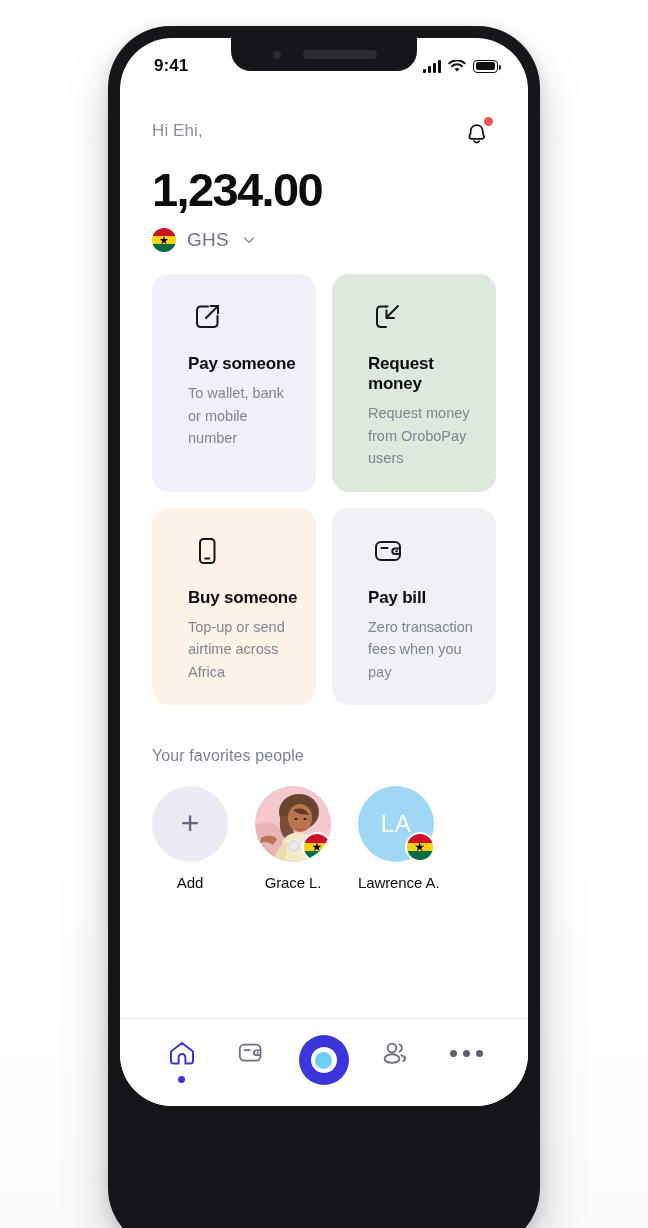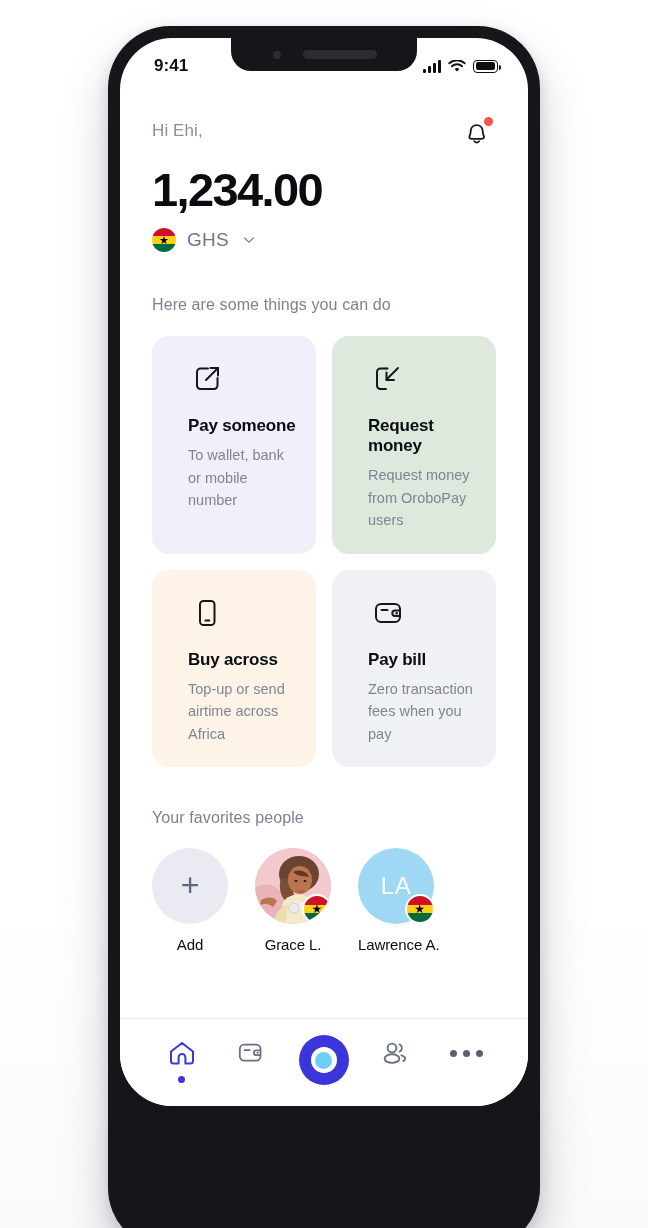--- a/index.html
+++ b/index.html
@@ -214,21 +214,20 @@
       <div class="currency-row">
         <span class="flag">
             <span class="star">★</span>
           </span>
         <span class="ccy">GHS</span>
         <svg class="chev" viewBox="0 0 14 14">
           <path d="M2.6 5 7 9.3 11.4 5" fill="none" stroke="#8a90a0" stroke-width="1.5" stroke-linecap="round" stroke-linejoin="round"></path>
         </svg>
       </div>
 
-      <div class="section-label">Here are some things you can do</div>
 
       <div class="cards">
 
         <div class="card" style="background:#F1F0FA">
           <div class="ico">
             <svg width="38" height="38" viewBox="0 0 38 38">
               <path d="M20 8.5h-7.5A3.5 3.5 0 0 0 9 12v13.5a3.5 3.5 0 0 0 3.5 3.5H26a3.5 3.5 0 0 0 3.5-3.5V18" fill="none" stroke="#15171c" stroke-width="2" stroke-linecap="round"></path>
               <path d="M18 20 30 8" fill="none" stroke="#15171c" stroke-width="2" stroke-linecap="round"></path>
               <path d="M22.5 8H30v7.5" fill="none" stroke="#15171c" stroke-width="2" stroke-linecap="round" stroke-linejoin="round"></path>
             </svg>
@@ -250,21 +249,21 @@
           <div class="card-desc">Request money from OroboPay users</div>
         </div>
 
         <div class="card" style="background:#FDF4E7">
           <div class="ico">
             <svg width="38" height="38" viewBox="0 0 38 38">
               <rect x="12" y="7" width="14.5" height="24" rx="3.6" fill="none" stroke="#15171c" stroke-width="2"></rect>
               <path d="M17.3 26.6h4" stroke="#15171c" stroke-width="2" stroke-linecap="round"></path>
             </svg>
           </div>
-          <div class="card-title">Buy across</div>
+          <div class="card-title">Buy someone</div>
           <div class="card-desc">Top-up or send airtime across Africa</div>
         </div>
 
         <div class="card" style="background:#EFF1F4">
           <div class="ico">
             <svg width="40" height="38" viewBox="0 0 40 38">
               <rect x="8" y="10" width="24" height="18" rx="5" fill="none" stroke="#15171c" stroke-width="2"></rect>
               <path d="M13.5 16h6" stroke="#15171c" stroke-width="2" stroke-linecap="round"></path>
               <path d="M32 16.5h-5a2.7 2.7 0 0 0 0 5.4h5" fill="none" stroke="#15171c" stroke-width="2" stroke-linejoin="round"></path>
               <circle cx="28.6" cy="19.2" r="1.25" fill="#15171c"></circle>

